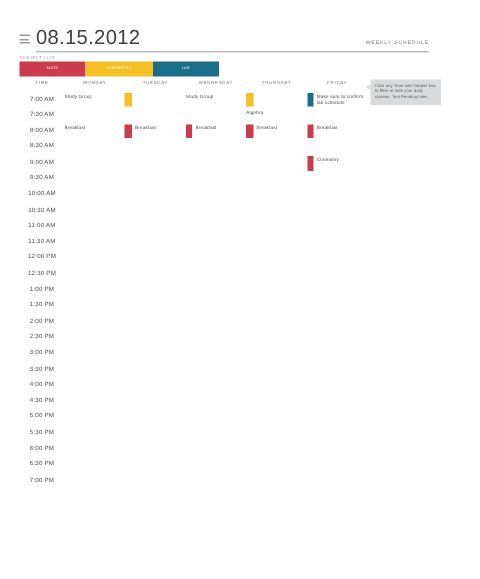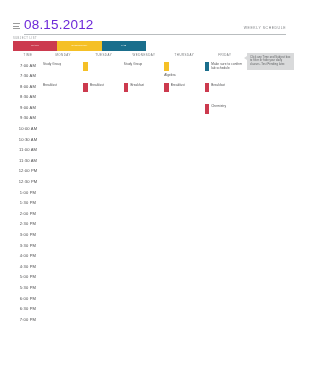--- a/index.html
+++ b/index.html
@@ -48,21 +48,21 @@
   .cal-icon span:nth-child(1) { width: 7px; }
   .cal-icon span:nth-child(2) { width: 6px; }
   .cal-icon span:nth-child(3) { width: 7px; }
 
   .doc-title {
     position: absolute;
     left: 11px;
     top: -3px;
     font-size: 13.5px;
     letter-spacing: 0.2px;
-    color: #6d28d9;
+    color: #404040;
     font-weight: normal;
     white-space: nowrap;
   }
 
   .title-rule {
     position: absolute;
     left: 11px;
     right: 0;
     top: 14px;
     height: 1px;

